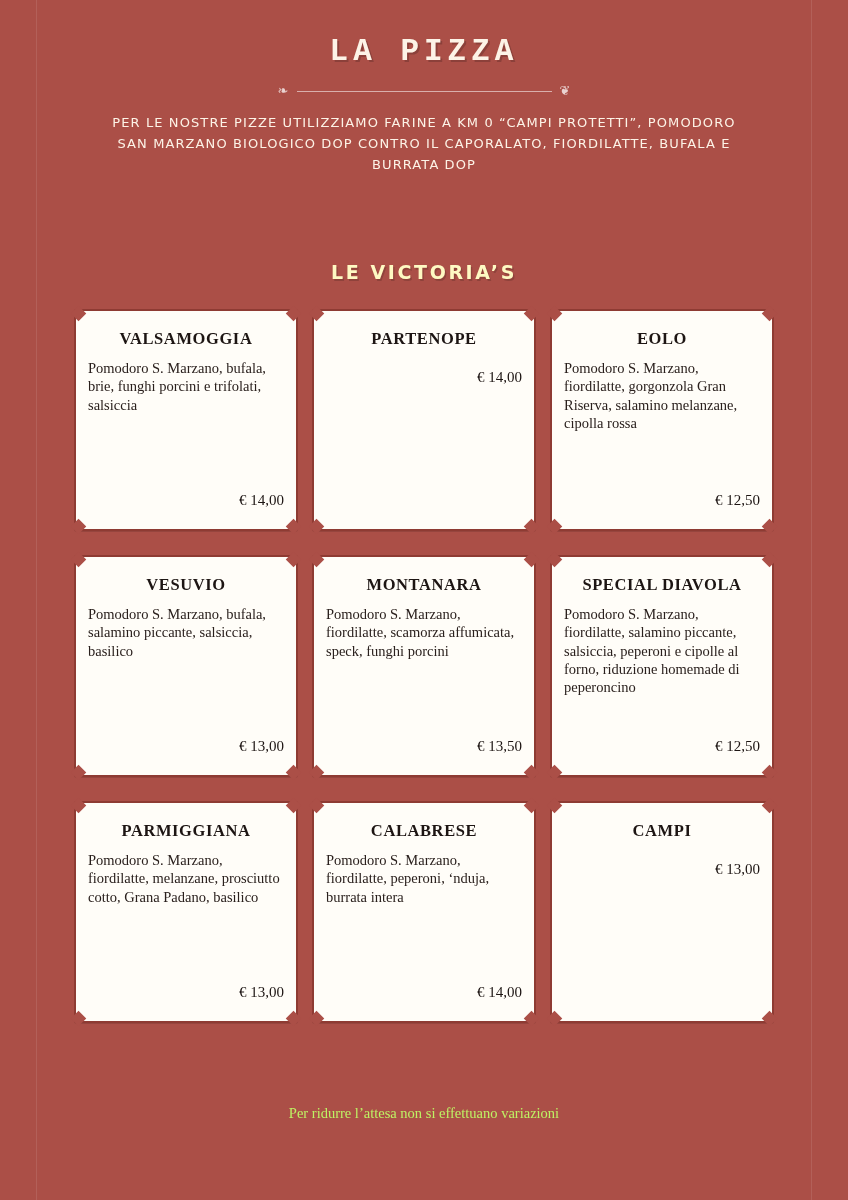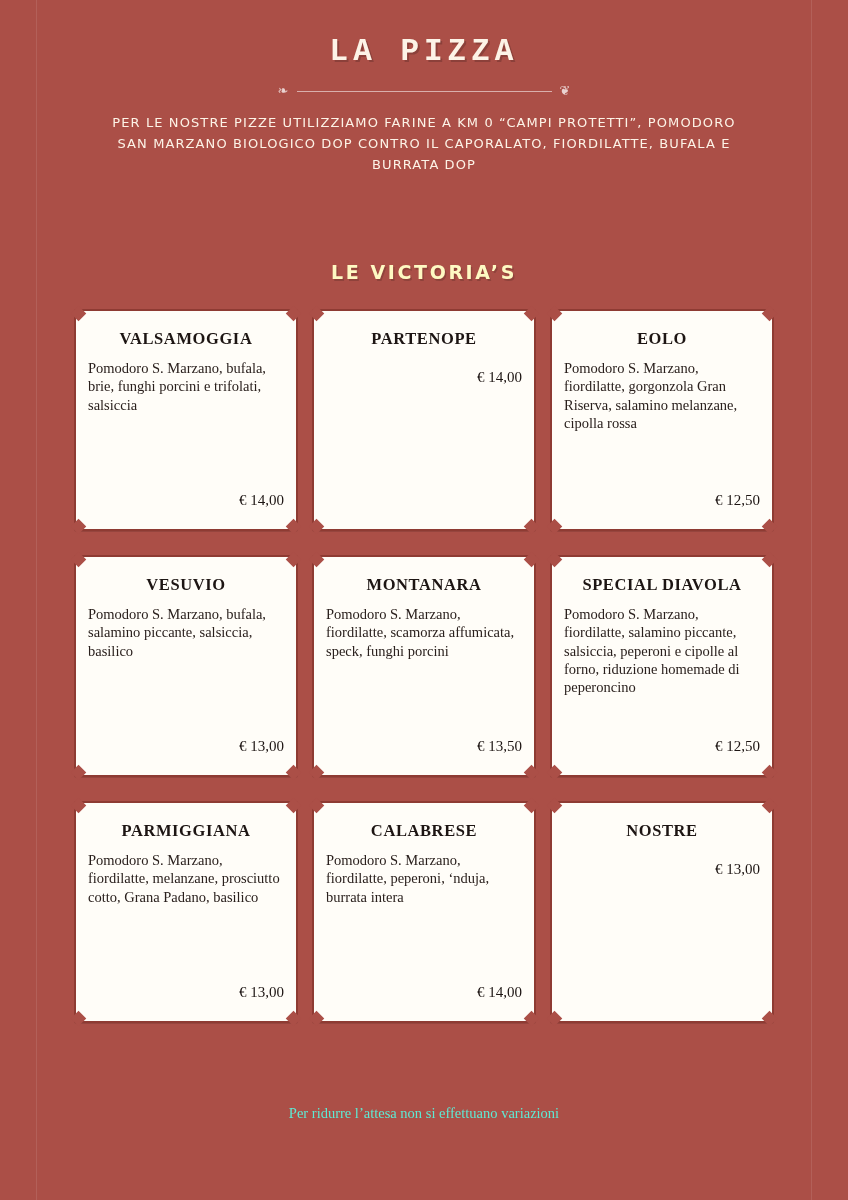--- a/index.html
+++ b/index.html
@@ -164,21 +164,21 @@
 
   
   .footer-note {
     position: absolute;
     left: 0;
     right: 0;
     bottom: 78px;
     text-align: center;
     font-family: "Liberation Serif", serif;
     font-size: 14.5px;
-    color: #5eead4;
+    color: #bef264;
   }
 </style>
 </head>
 <body>
 
 <div class="edge-rule left"></div>
 <div class="edge-rule right"></div>
 
 <div class="page">
 
@@ -257,21 +257,21 @@
       <div class="corner-b"></div>
       <div class="corner-b2"></div>
       <div class="card-title">CALABRESE</div>
       <div class="card-desc">Pomodoro S. Marzano, fiordilatte, peperoni, ‘nduja, burrata intera</div>
       <div class="card-price">€ 14,00</div>
     </div>
 
     <div class="card">
       <div class="corner-b"></div>
       <div class="corner-b2"></div>
-      <div class="card-title">NOSTRE</div>
+      <div class="card-title">CAMPI</div>
       <div class="card-price">€ 13,00</div>
     </div>
 
   </div>
 
   <div class="footer-note">Per ridurre l’attesa non si effettuano variazioni</div>
 
 </div>
 
 </body></html>

